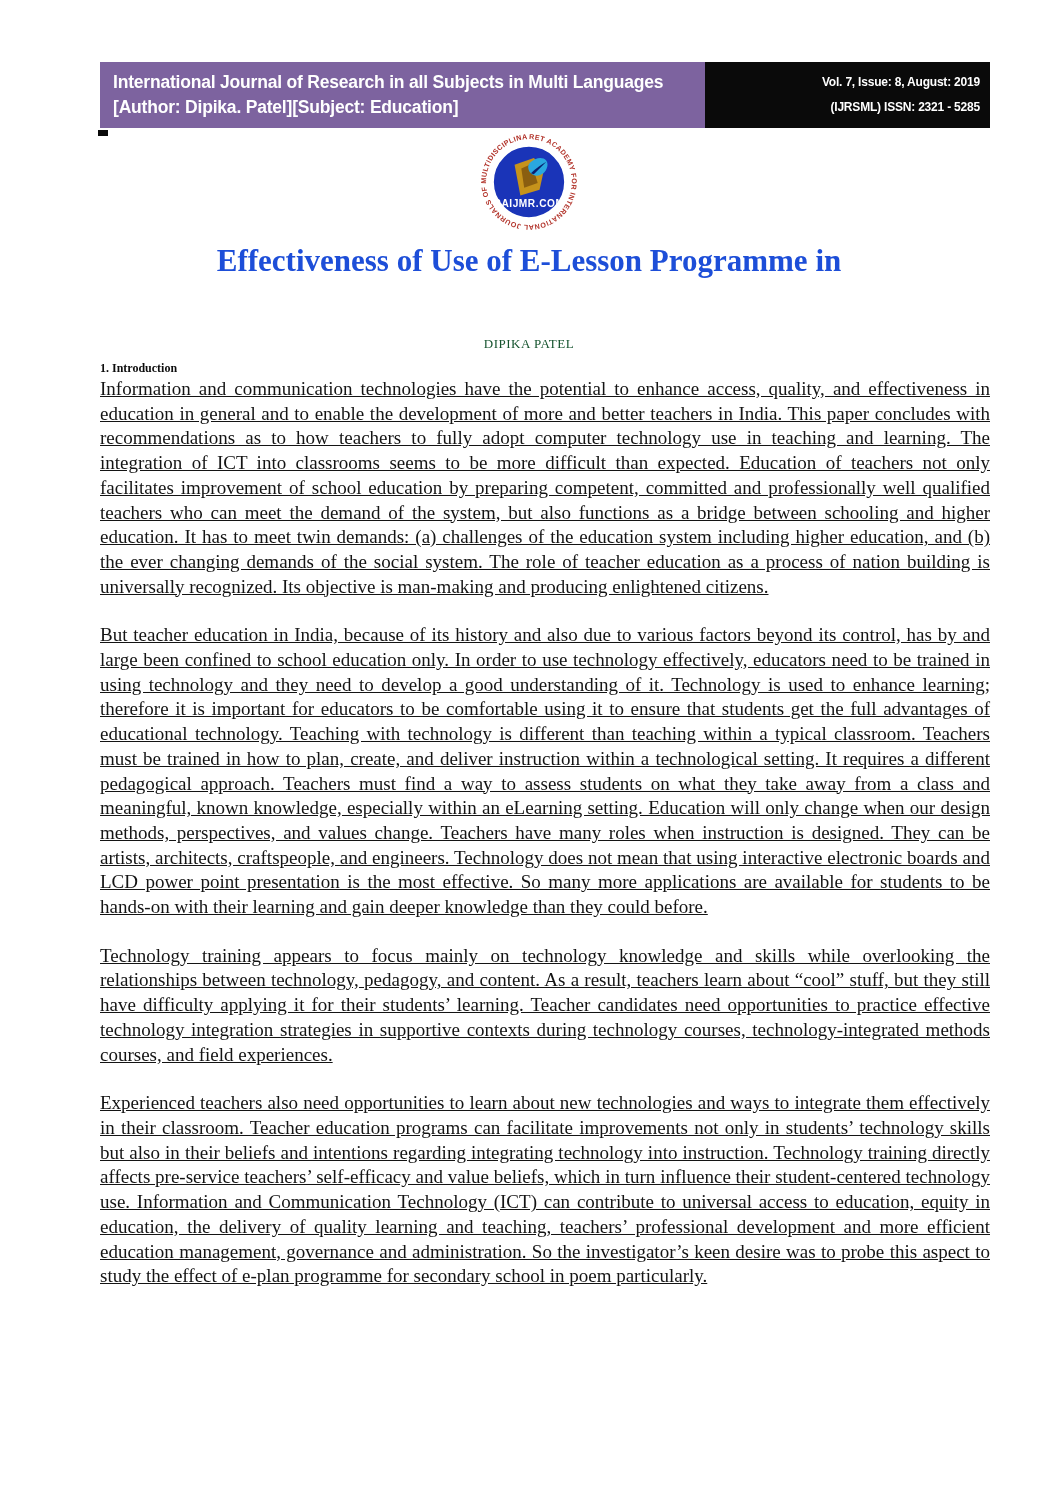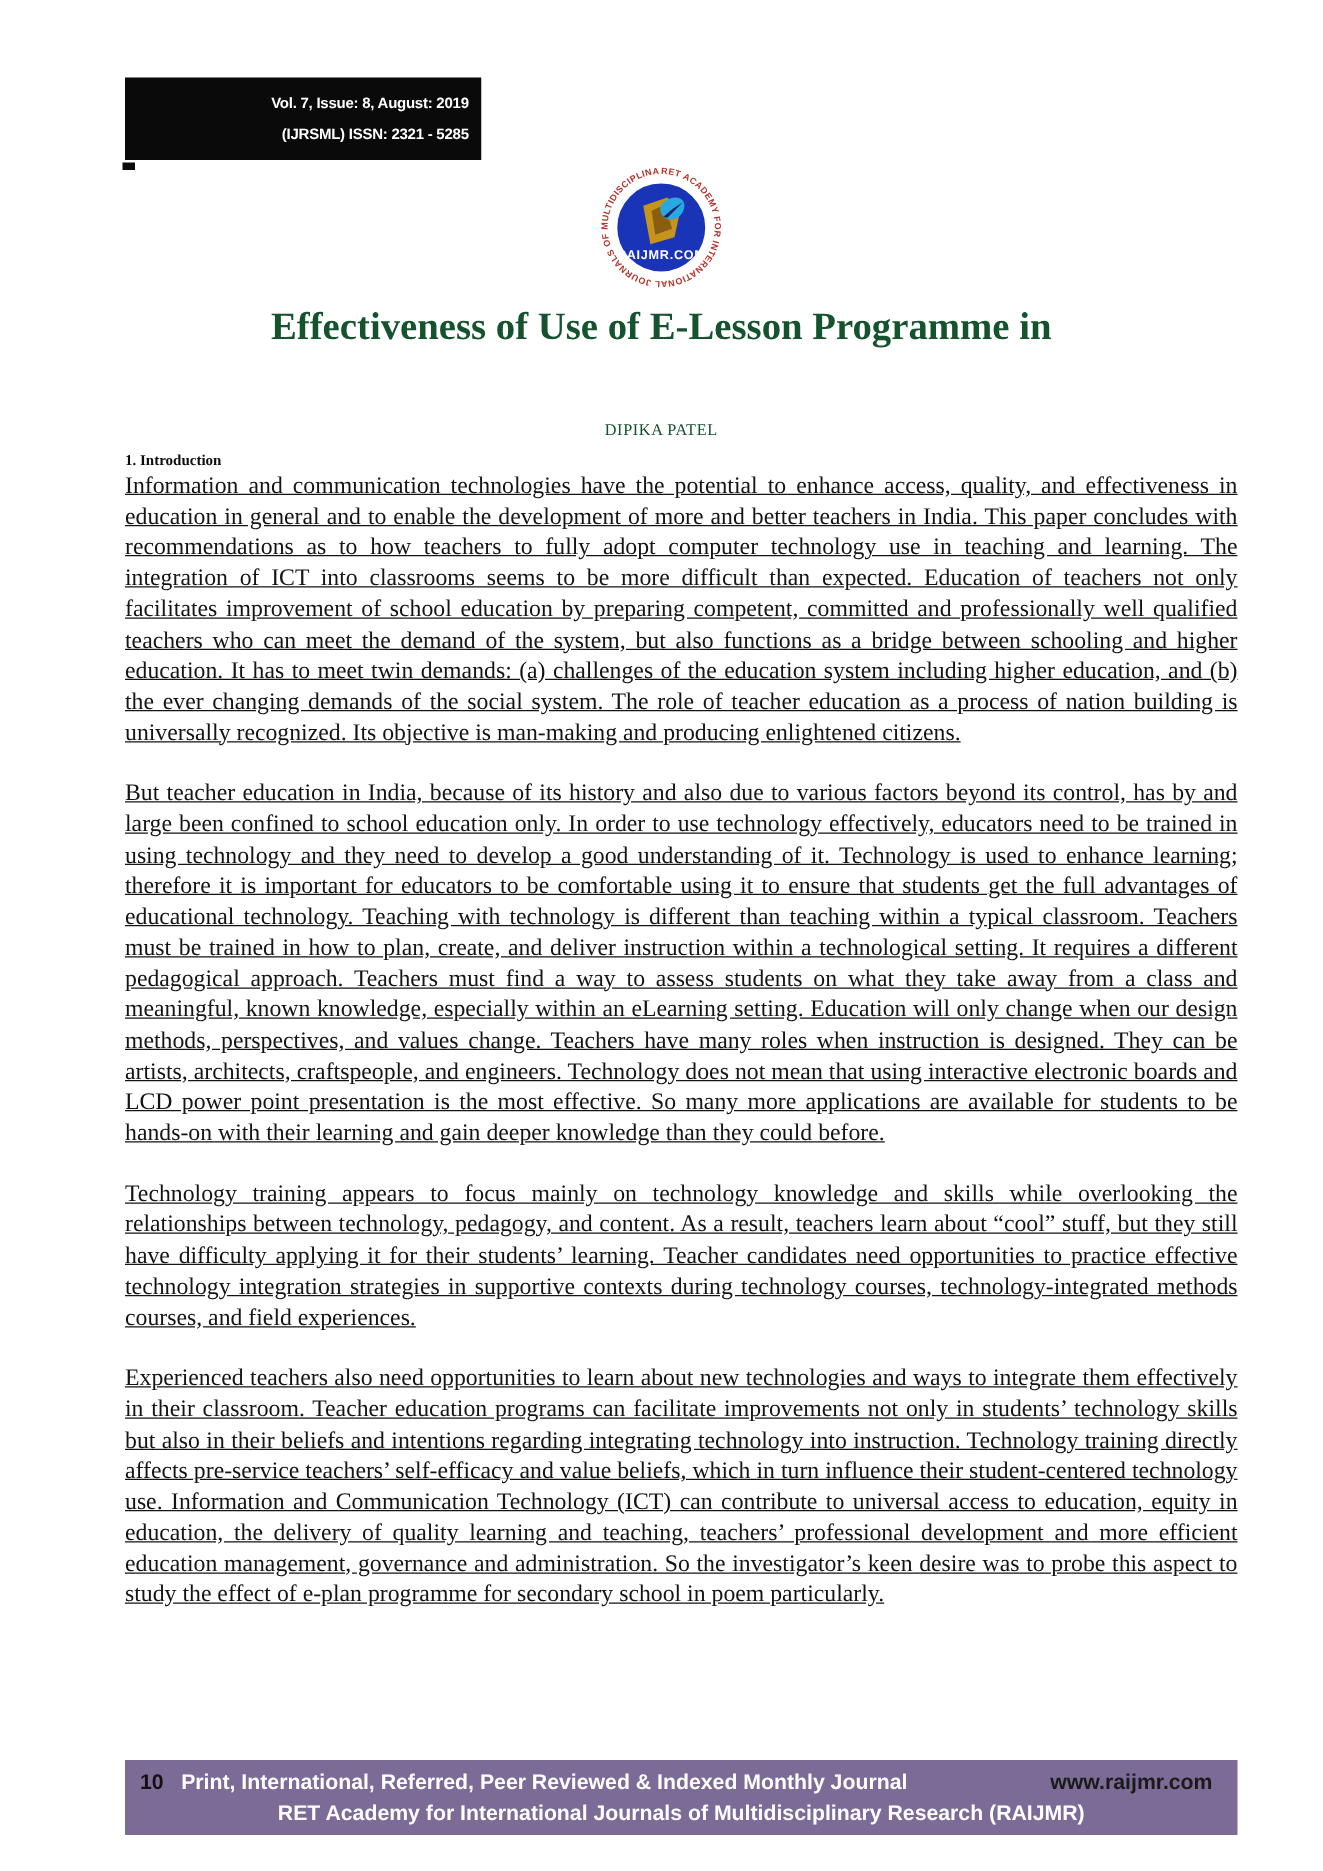--- a/index.html
+++ b/index.html
@@ -33,21 +33,21 @@
   }
   
   .logo-wrap {
     position:absolute; left:50%; top:130px; transform:translateX(-50%);
     width:116px; height:104px;
   }
   
   .title {
     position:absolute; left:0; top:243px; width:100%;
     text-align:center; font-weight:bold; font-size:31px; line-height:36px;
-    color:#14532d;
+    color:#1d4ed8;
   }
   .title span { display:block; }
   .author {
     position:absolute; left:0; top:336px; width:100%;
     text-align:center; font-size:13px; letter-spacing:0.5px; color:#14532d;
   }
   
   .content {
     position:absolute; left:100px; top:361px; width:890px;
   }
@@ -73,20 +73,24 @@
   .footer-line2 {
     text-align:center; font-size:17px; line-height:24px; margin-top:1px;
   }
 </style>
 </head>
 <body>
 
 <div class="page">
 
   <header class="header-bar">
+    <div class="header-left">
+      <div>International Journal of Research in all Subjects in Multi Languages</div>
+      <div>[Author: Dipika. Patel][Subject: Education]</div>
+    </div>
     <div class="header-right">
       <div>Vol. 7, Issue: 8, August: 2019</div>
       <div>(IJRSML)  ISSN: 2321 - 5285</div>
     </div>
   </header>
 
   <div class="black-mark"></div>
 
   <div class="logo-wrap">
     <svg width="116" height="104" viewBox="0 0 110 108">
@@ -113,22 +117,14 @@
   <div class="author">DIPIKA PATEL</div>
 
   <main class="content">
     <h2 class="section-heading">1. Introduction</h2>
     <p>Information and communication technologies have the potential to enhance access, quality, and effectiveness in education in general and to enable the development of more and better teachers in India. This paper concludes with recommendations as to how teachers to fully adopt computer technology use in teaching and learning. The integration of ICT into classrooms seems to be more difficult than expected. Education of teachers not only facilitates improvement of school education by preparing competent, committed and professionally well qualified teachers who can meet the demand of the system, but also functions as a bridge between schooling and higher education. It has to meet twin demands: (a) challenges of the education system including higher education, and (b) the ever changing demands of the social system. The role of teacher education as a process of nation building is universally recognized. Its objective is man-making and producing enlightened citizens.</p>
     <p>But teacher education in India, because of its history and also due to various factors beyond its control, has by and large been confined to school education only. In order to use technology effectively, educators need to be trained in using technology and they need to develop a good understanding of it. Technology is used to enhance learning; therefore it is important for educators to be comfortable using it to ensure that students get the full advantages of educational technology. Teaching with technology is different than teaching within a typical classroom. Teachers must be trained in how to plan, create, and deliver instruction within a technological setting. It requires a different pedagogical approach. Teachers must find a way to assess students on what they take away from a class and meaningful, known knowledge, especially within an eLearning setting. Education will only change when our design methods, perspectives, and values change. Teachers have many roles when instruction is designed. They can be artists, architects, craftspeople, and engineers. Technology does not mean that using interactive electronic boards and LCD power point presentation is the most effective. So many more applications are available for students to be hands-on with their learning and gain deeper knowledge than they could before.</p>
     <p>Technology training appears to focus mainly on technology knowledge and skills while overlooking the relationships between technology, pedagogy, and content. As a result, teachers learn about “cool” stuff, but they still have difficulty applying it for their students’ learning. Teacher candidates need opportunities to practice effective technology integration strategies in supportive contexts during technology courses, technology-integrated methods courses, and field experiences.</p>
     <p>Experienced teachers also need opportunities to learn about new technologies and ways to integrate them effectively in their classroom. Teacher education programs can facilitate improvements not only in students’ technology skills but also in their beliefs and intentions regarding integrating technology into instruction. Technology training directly affects pre-service teachers’ self-efficacy and value beliefs, which in turn influence their student-centered technology use. Information and Communication Technology (ICT) can contribute to universal access to education, equity in education, the delivery of quality learning and teaching, teachers’ professional development and more efficient education management, governance and administration. So the investigator’s keen desire was to probe this aspect to study the effect of e-plan programme for secondary school in poem particularly.</p>
   </main>
 
-  <footer class="footer-bar">
-    <div class="footer-line1">
-      <span class="footer-page-num">10</span>
-      <span class="footer-journal">Print, International, Referred, Peer Reviewed &amp; Indexed Monthly Journal</span>
-      <span class="footer-site">www.raijmr.com</span>
-    </div>
-    <div class="footer-line2">RET Academy for International Journals of Multidisciplinary Research (RAIJMR)</div>
-  </footer>
 
 </div>
 
 </body></html>

